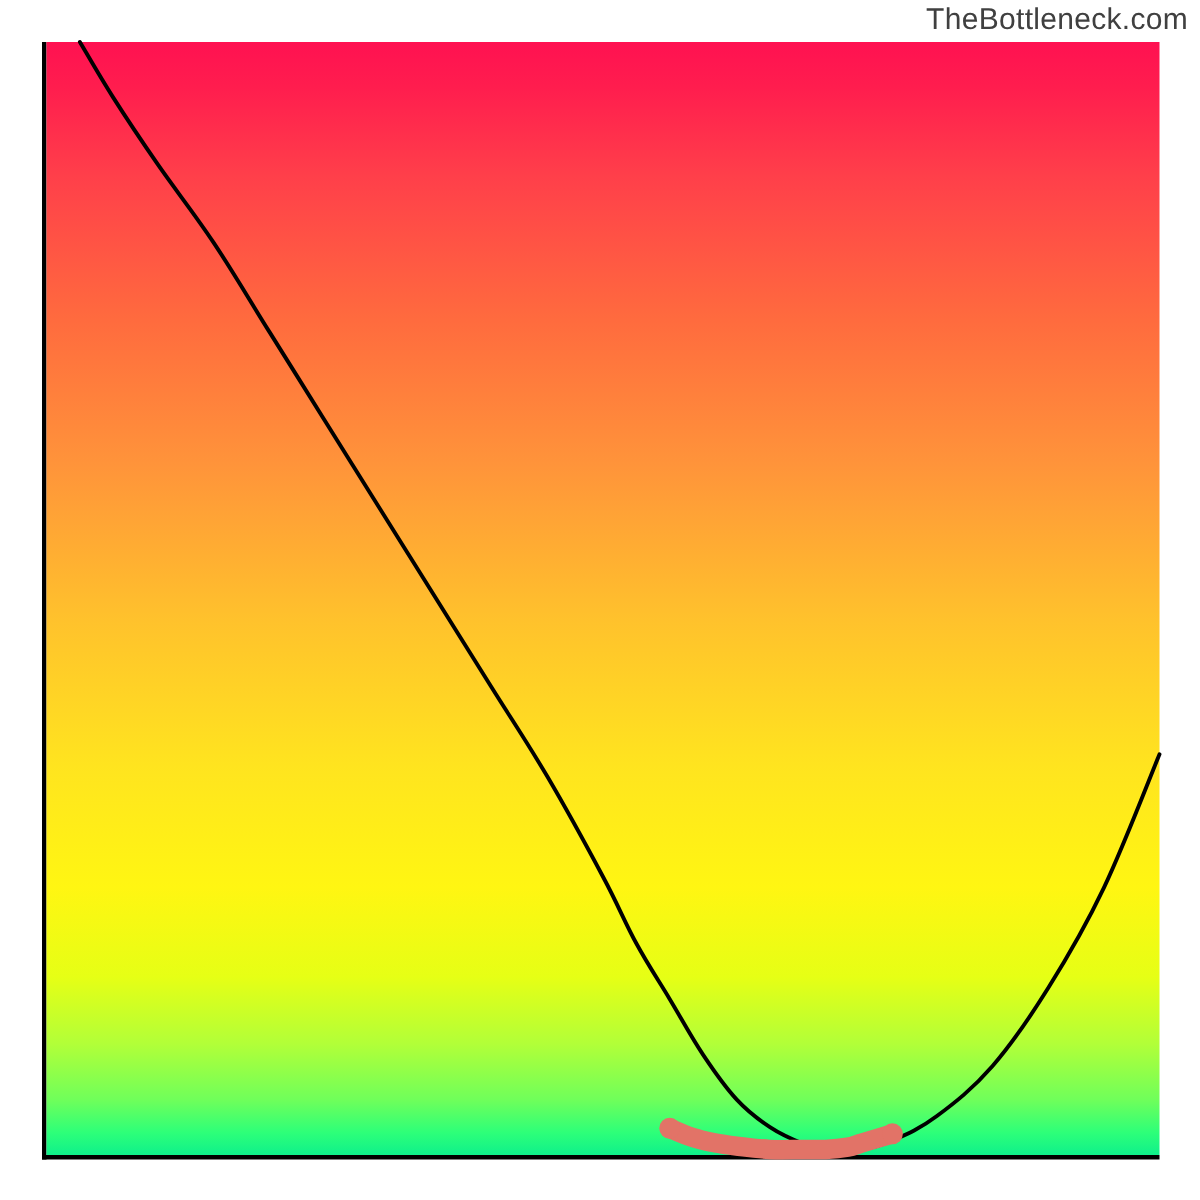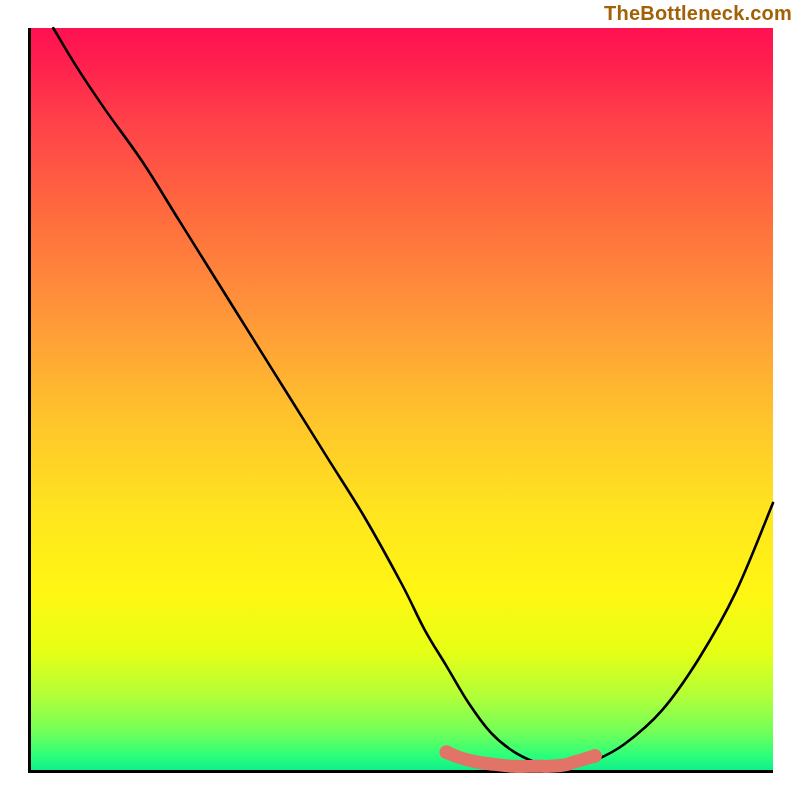--- a/index.html
+++ b/index.html
@@ -14,22 +14,22 @@
   .canvas {
     position: relative;
     width: 800px;
     height: 800px;
   }
   .attribution {
     position: absolute;
     top: 2px;
     right: 8px;
     font-size: 20px;
-    font-weight: 700;
-    color: #a16207;
+    font-weight: 400;
+    color: #404040;
     letter-spacing: 0.2px;
   }
   .plot-frame {
     position: absolute;
     left: 28px;
     top: 28px;
     width: 745px;
     height: 745px;
     border-left: 3px solid #000;
     border-bottom: 3px solid #000;

